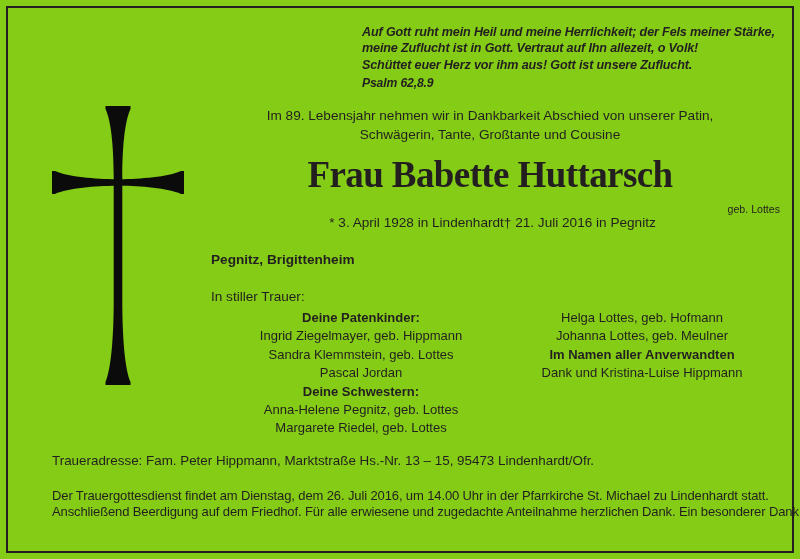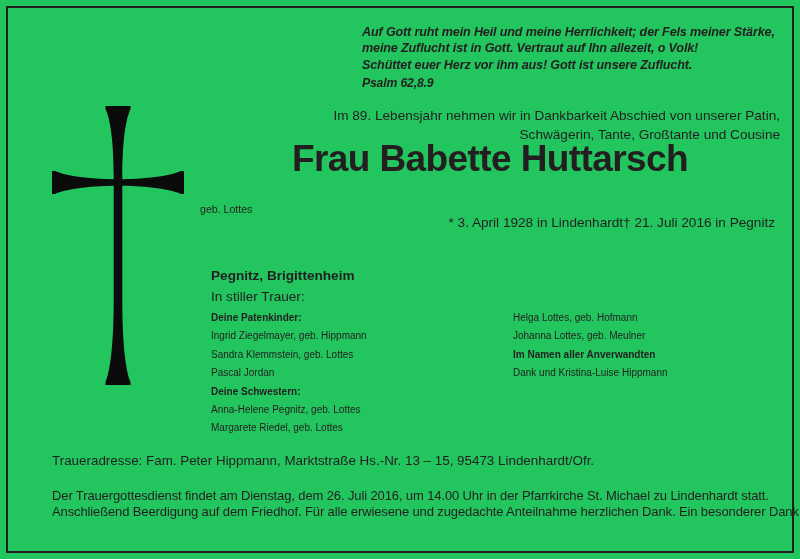--- a/index.html
+++ b/index.html
@@ -8,21 +8,21 @@
     background: #ffffff;
   }
   body {
     font-family: "Liberation Sans", sans-serif;
     color: #231f20;
   }
   #notice {
     position: relative;
     width: 800px;
     height: 559px;
-    background: #22c55e;
+    background: #84cc16;
     box-sizing: border-box;
     overflow: hidden;
   }
   .frame {
     position: absolute;
     left: 6px;
     top: 6px;
     width: 788px;
     height: 547px;
     border: 2px solid #231f20;
@@ -65,67 +65,67 @@
   
   .intro {
     position: absolute;
     left: 200px;
     top: 106px;
     width: 580px;
     text-align: center;
     font-size: 13.6px;
     line-height: 19px;
   }
-  .intro span { display: block; text-align: right; }
+  .intro span { display: block; }
 
   
   .name {
     position: absolute;
     left: 200px;
-    top: 139px;
+    top: 155px;
     width: 580px;
     text-align: center;
     font-size: 37px;
     font-weight: bold;
     letter-spacing: -0.6px;
     line-height: 40px;
     white-space: nowrap;
+    font-family: Liberation Serif, serif;
   }
   .maiden {
     position: absolute;
     left: 200px;
     top: 203px;
     width: 580px;
-    text-align: left;
+    text-align: right;
     font-size: 10.6px;
     line-height: 12px;
   }
 
   
   .dates {
     position: absolute;
     left: 210px;
     top: 214px;
     width: 565px;
     display: flex;
-    justify-content: flex-end;
+    justify-content: center;
     font-size: 13.6px;
     line-height: 18px;
   }
   .dates .date-item { white-space: nowrap; }
 
   
   .place {
     position: absolute;
     left: 211px;
     top: 251px;
     font-size: 13.6px;
     font-weight: bold;
     line-height: 18px;
-    margin-top: 16px;
   }
 
   
   .mourn-intro {
     position: absolute;
     left: 211px;
     top: 288px;
     font-size: 13.6px;
     line-height: 18px;
   }
@@ -133,22 +133,23 @@
   
   .mourners {
     position: absolute;
     left: 211px;
     top: 309px;
     width: 560px;
   }
   .m-col {
     position: absolute;
     top: 0;
-    font-size: 10px;
+    font-size: 13px;
     line-height: 18.4px;
+    text-align: center;
   }
   .m-col.left  { left: 0px;   width: 300px; }
   .m-col.right { left: 302px; width: 258px; }
   .m-head {
     display: block;
     font-weight: bold;
     white-space: nowrap;
   }
   .m-name {
     display: block;

